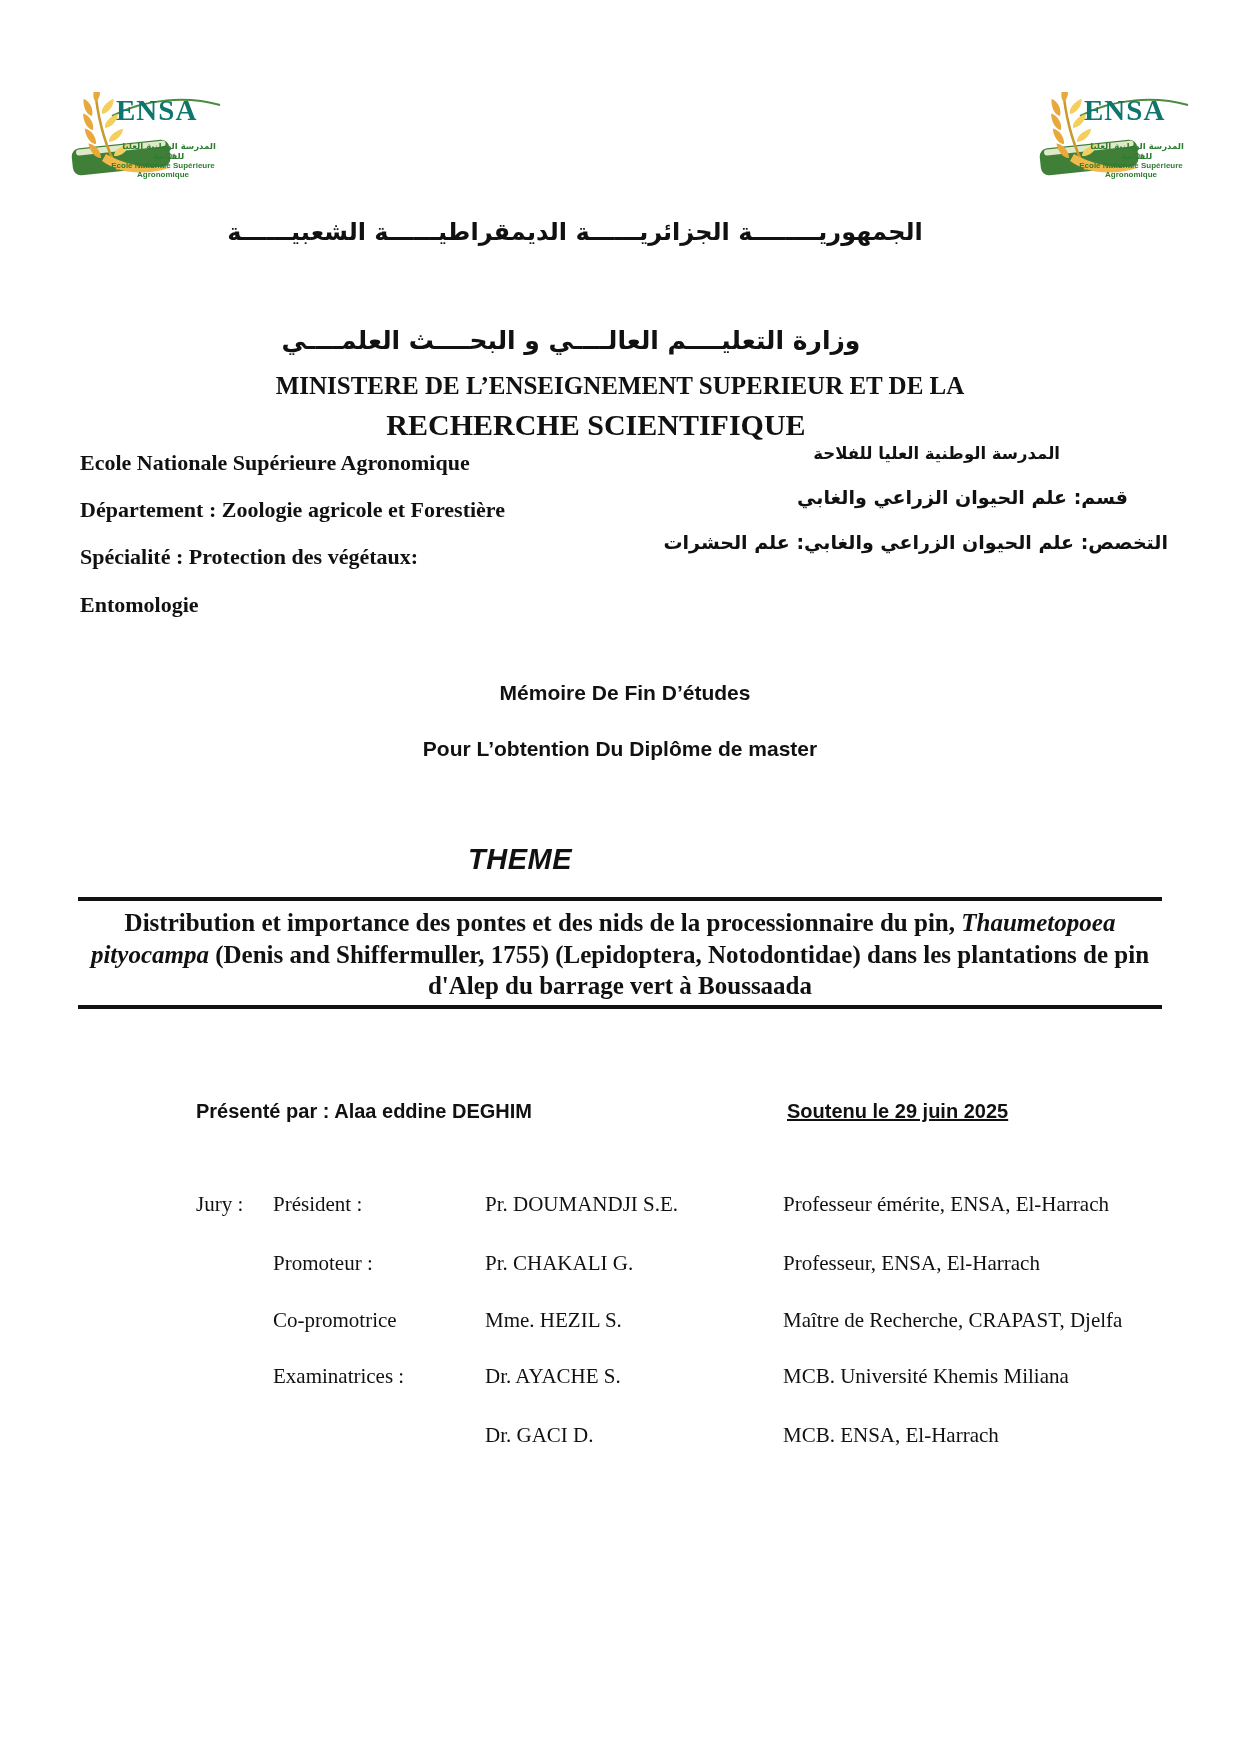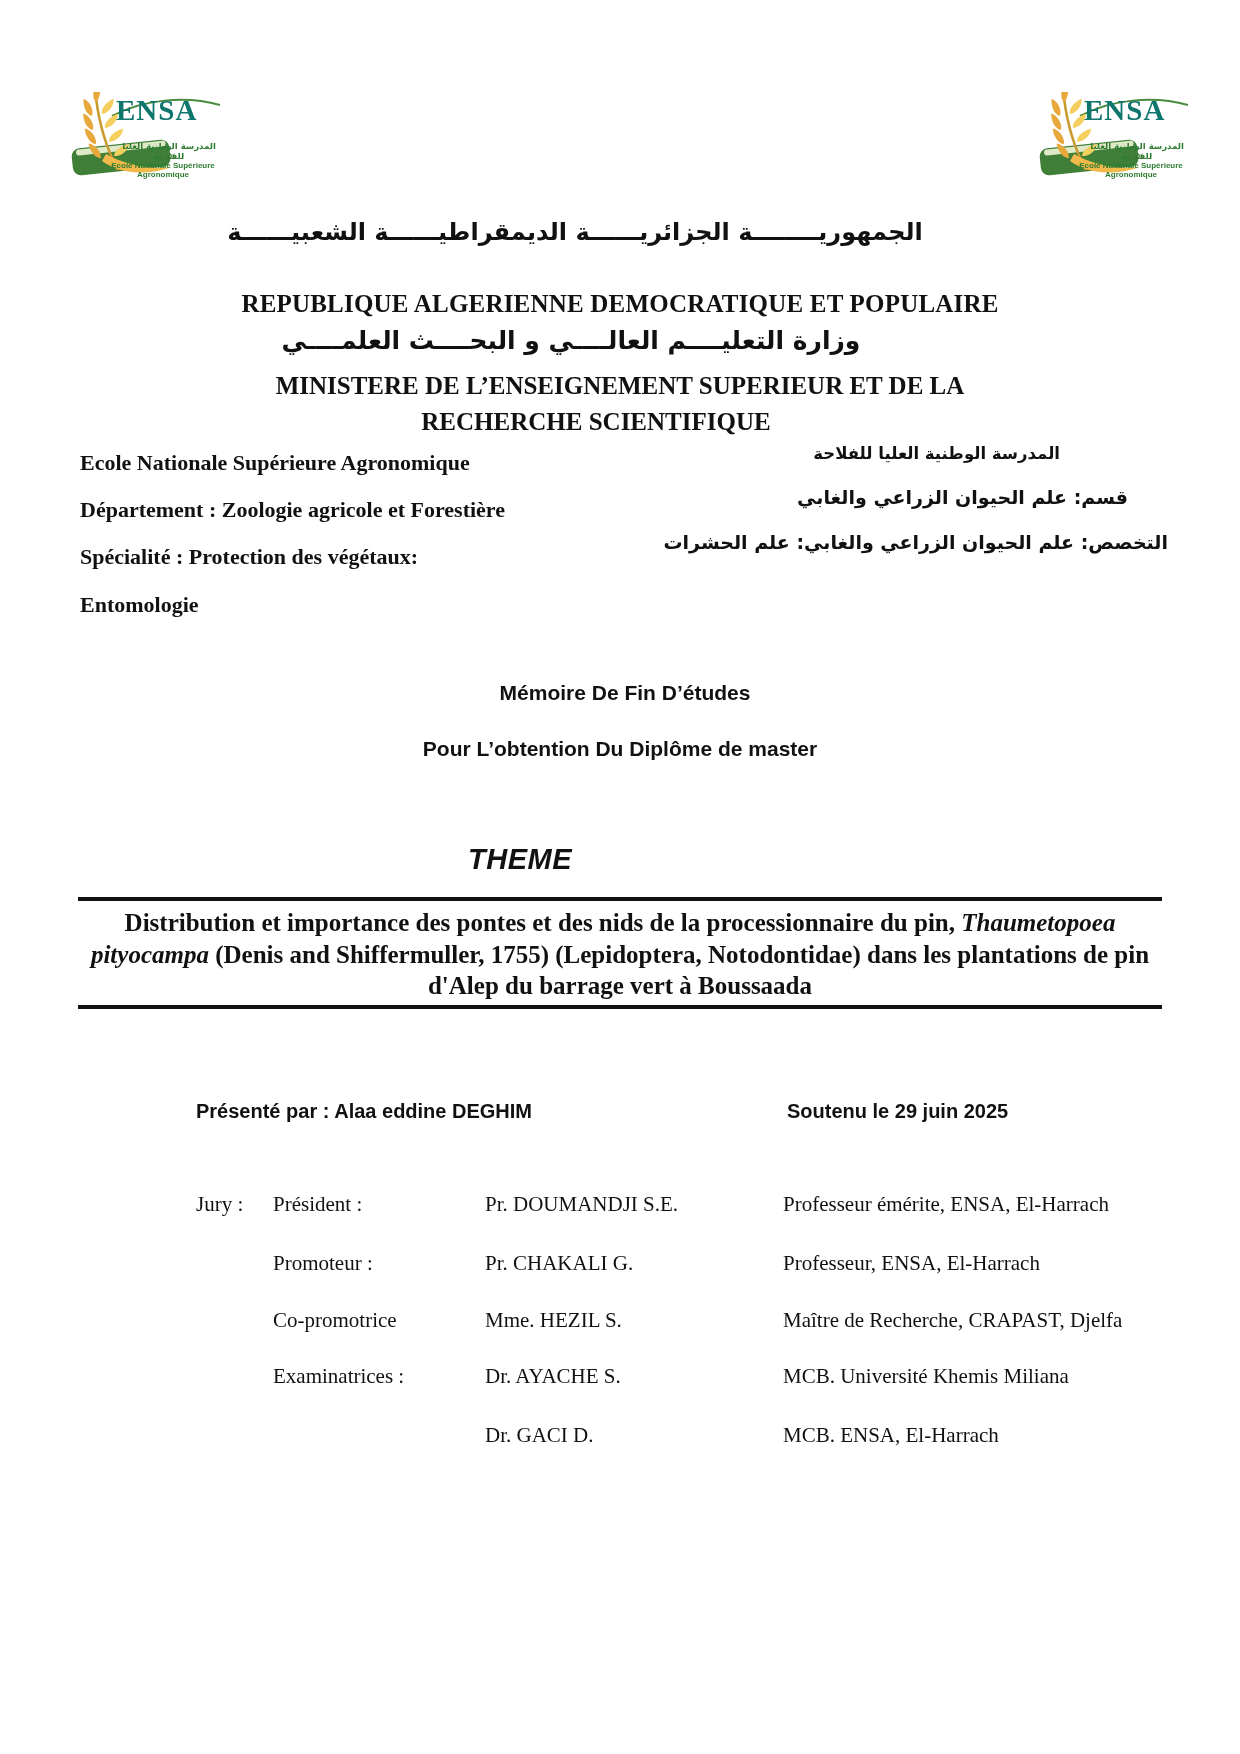--- a/index.html
+++ b/index.html
@@ -34,21 +34,21 @@
   .logo-fr {
     position:absolute; left:30px; top:69px; width:134px; text-align:center;
     font-family:"Liberation Sans", sans-serif; font-size:8px; font-weight:bold; color:#2e7d32;
   }
 
   
   .republic-ar { left:0; top:218px; width:1150px; font-size:24px; }
   .republic-fr { left:0; top:290px; width:1240px; font-size:25px; letter-spacing:.2px; }
   .ministry-ar { left:0; top:326px; width:1142px; font-size:25px; }
   .ministry-fr1{ left:0; top:372px; width:1240px; font-size:25px; }
-  .ministry-fr2{ left:0; top:408px; width:1192px; font-size:25px; }
+  .ministry-fr2{ left:0; top:408px; width:1192px; font-size:30px; }
 
   
   .inst-fr { left:80px; font-size:22px; }
   .inst-fr.l1 { top:450px; } .inst-fr.l2 { top:497px; }
   .inst-fr.l3 { top:544px; } .inst-fr.l4 { top:592px; }
   .inst-ar { font-size:19px; }
   .inst-ar.l1 { top:444px; right:180px; font-size:16.5px; }
   .inst-ar.l2 { top:486px; right:112px; }
   .inst-ar.l3 { top:531px; right:72px;  }
 
@@ -58,21 +58,21 @@
 
   
   .theme-heading { left:0; top:843px; width:1040px; font-size:29px; font-style:italic; letter-spacing:.5px; }
   .rule { left:78px; width:1084px; height:4px; background:#121212; }
   .rule.r1 { top:897px; } .rule.r2 { top:1005px; }
   .thesis-title { left:78px; top:907px; width:1084px; font-size:25px; line-height:31.5px; }
   .thesis-title i { font-style:italic; }
 
   
   .presented { left:196px; top:1100px; font-size:20px; }
-  .defended  { left:787px; top:1100px; font-size:20px; }
+  .defended  { left:787px; top:1100px; font-size:20px;text-decoration:underline; }
 
   
   .jury { left:196px; top:1180px; width:990px; height:290px;
           font-family:"Liberation Serif", serif; font-size:21px; }
   .jury-row { position:absolute; left:0; width:990px; height:30px; }
   .jury-row.r0 { top:12px; } .jury-row.r1 { top:71px; }
   .jury-row.r2 { top:128px; } .jury-row.r3 { top:184px; }
   .jury-row.r4 { top:243px; }
   .jcell { position:absolute; white-space:nowrap; }
   .jlabel { left:0; }
@@ -133,21 +133,20 @@
       </g>
       <path d="M40,62 C58,72 82,78 106,75 C80,84 54,82 36,69 Z" fill="#f0b94a"></path>
     </svg>
     <div class="logo-acronym">ENSA</div>
     <div class="logo-ar">المدرسة الوطنية العليا للفلاحة</div>
     <div class="logo-year">1905</div>
     <div class="logo-fr">Ecole Nationale Supérieure Agronomique</div>
   </div>
 
   <div class="abs ar center republic-ar" dir="rtl">الجمهوريــــــــة الجزائريــــــة الديمقراطيــــــة الشعبيــــــة</div>
-  <div class="abs serif-b center republic-fr">REPUBLIQUE ALGERIENNE DEMOCRATIQUE ET POPULAIRE</div>
   <div class="abs ar center ministry-ar" dir="rtl">وزارة التعليــــم العالــــي و البحــــث العلمــــي</div>
   <div class="abs serif-b center ministry-fr1">MINISTERE DE L’ENSEIGNEMENT SUPERIEUR ET DE LA</div>
   <div class="abs serif-b center ministry-fr2">RECHERCHE SCIENTIFIQUE</div>
 
   <div class="abs serif-b inst-fr l1">Ecole Nationale Supérieure Agronomique</div>
   <div class="abs serif-b inst-fr l2">Département : Zoologie agricole et Forestière</div>
   <div class="abs serif-b inst-fr l3">Spécialité : Protection des végétaux:</div>
   <div class="abs serif-b inst-fr l4">Entomologie</div>
 
   <div class="abs ar inst-ar l1" dir="rtl">المدرسة الوطنية العليا للفلاحة</div>

